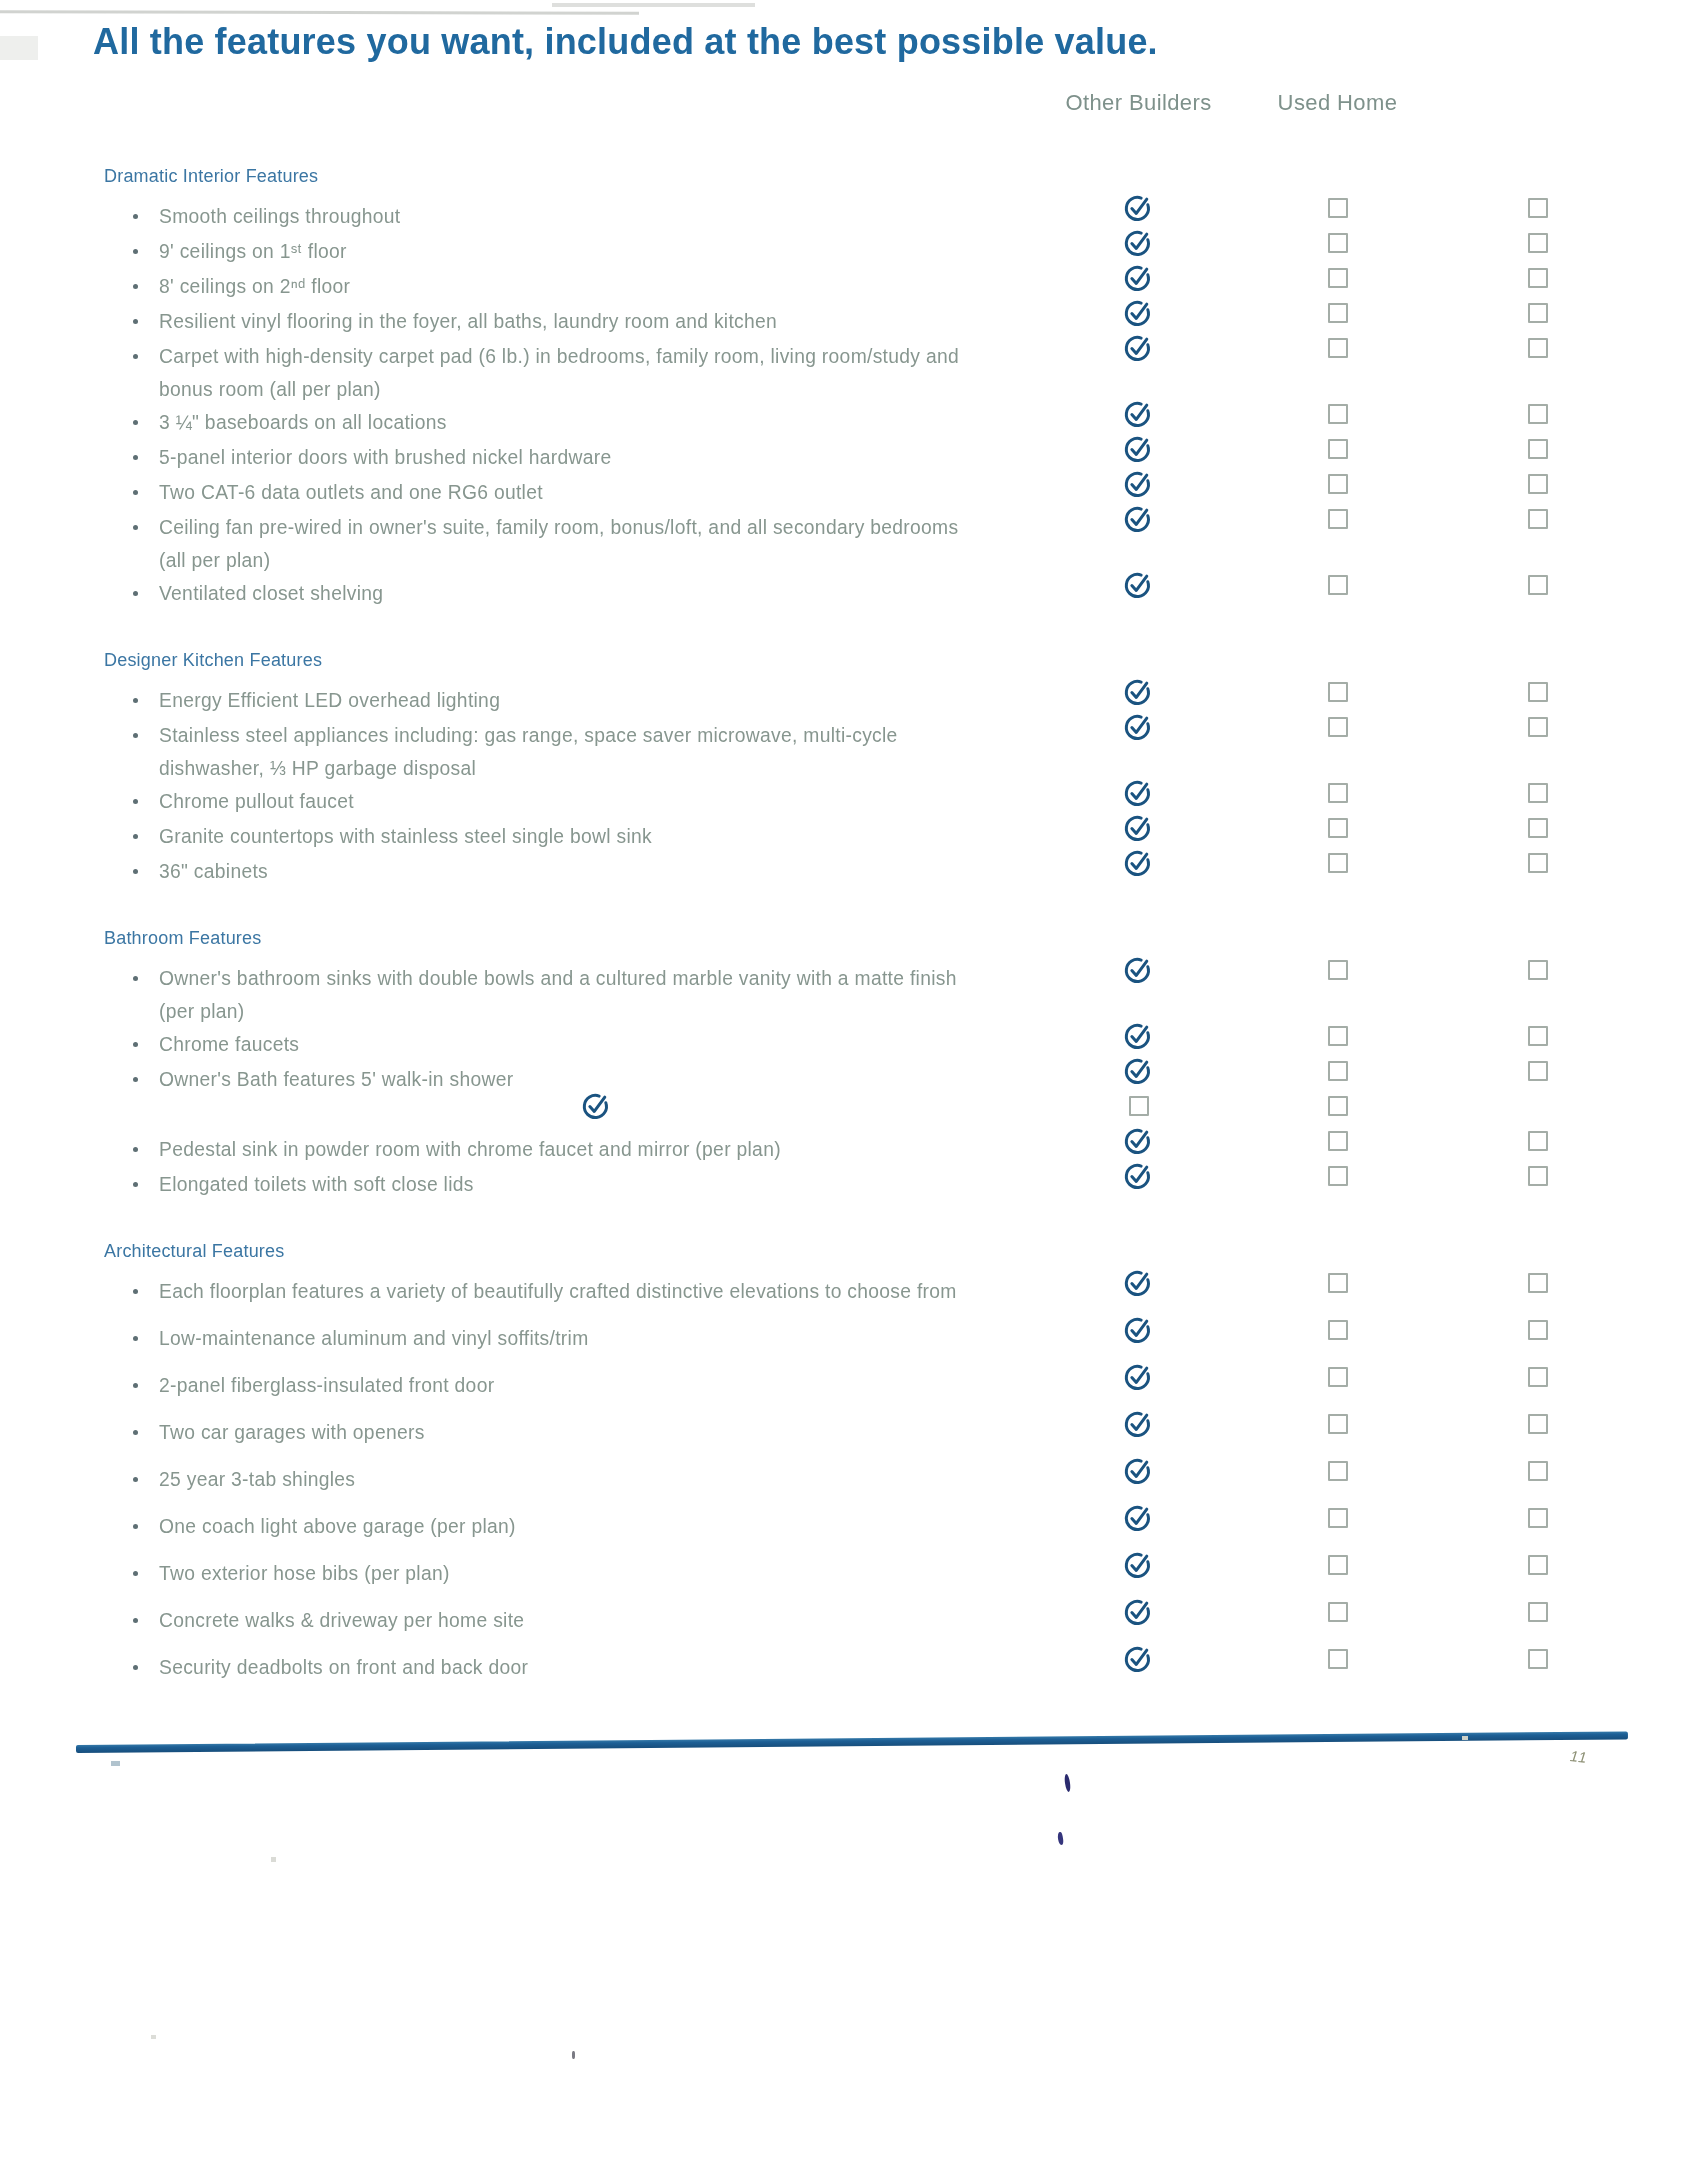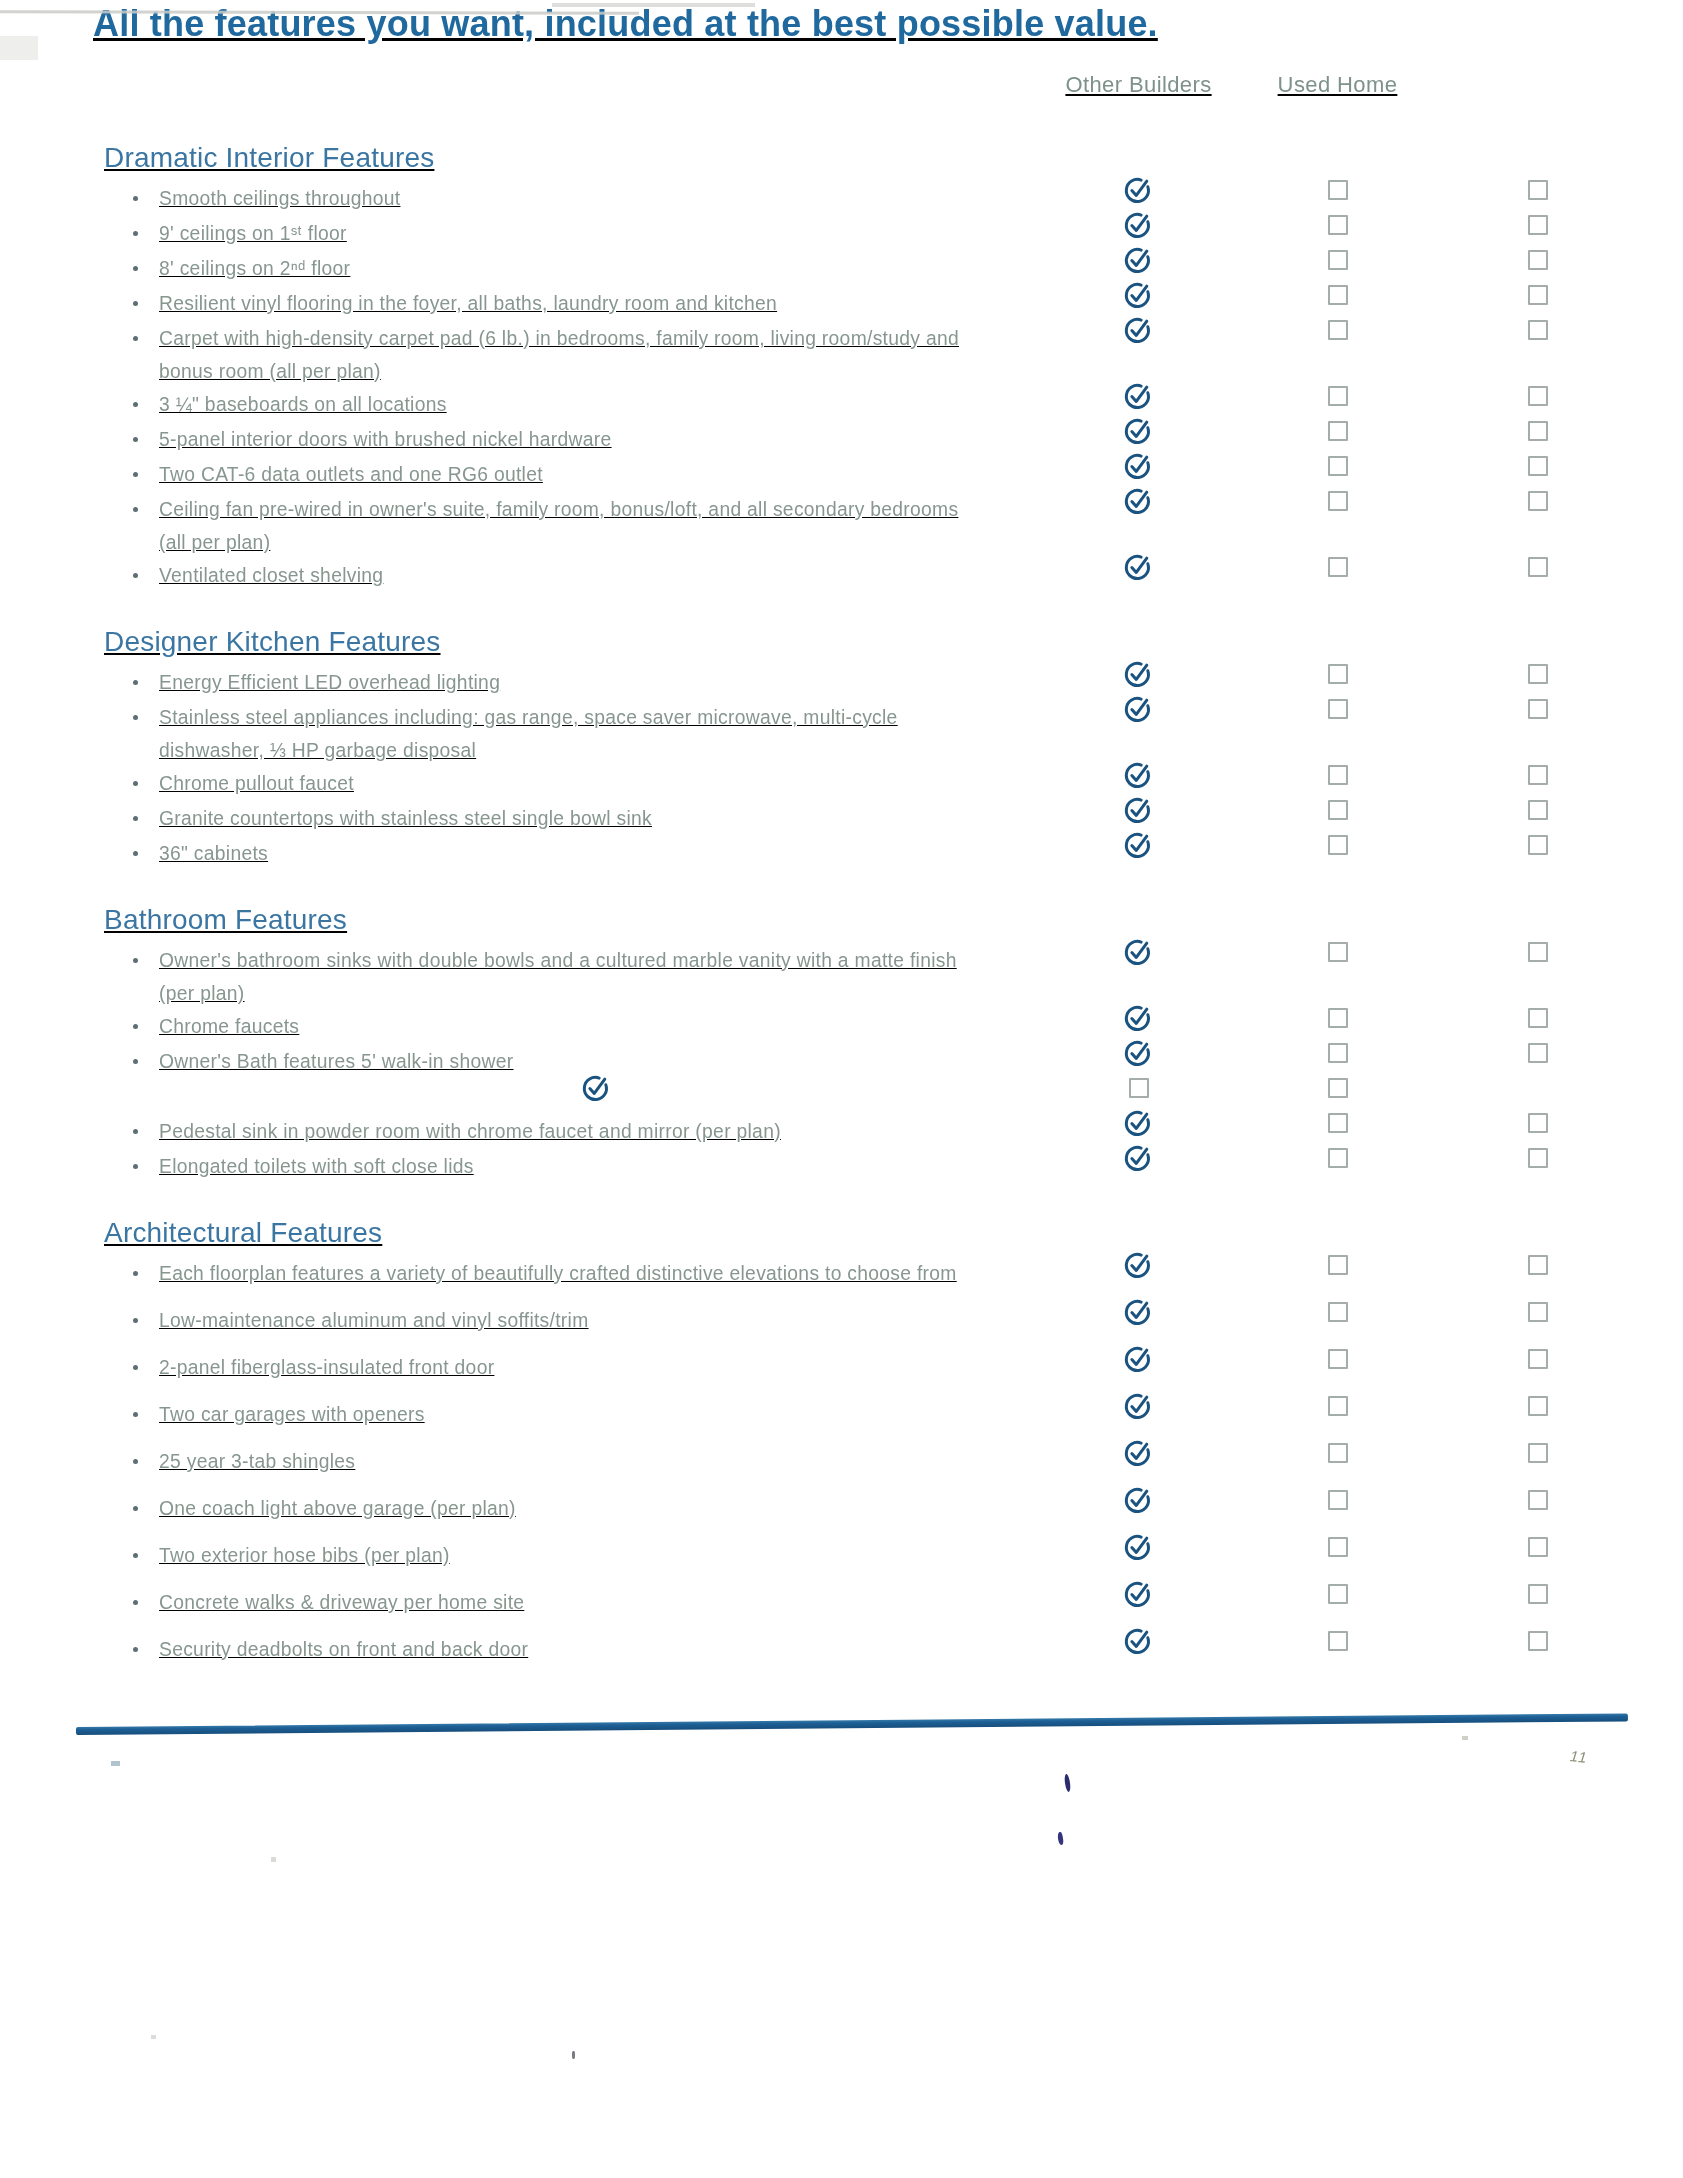--- a/index.html
+++ b/index.html
@@ -1,21 +1,21 @@
 <!DOCTYPE html>
 <html><head>
 <meta charset="utf-8">
 <style>
   html,body{margin:0;padding:0;}
   body{
     width:1683px;height:2178px;background:#ffffff;overflow:hidden;position:relative;
     font-family:"Liberation Sans","DejaVu Sans",sans-serif;
     -webkit-font-smoothing:antialiased;
   }
-  .page{position:relative;width:1683px;height:1650px;box-sizing:border-box;padding:2px 0 0 93px;text-decoration:underline;}
+  .page{position:relative;width:1683px;height:1650px;box-sizing:border-box;padding:20px 0 0 93px;}
 
   
   h1.title{
     margin:0 0 36px 0;font-size:36px;line-height:44px;font-weight:700;
     color:#20699f;letter-spacing:0.2px;
   }
   .grid-row{
     display:grid;grid-template-columns:1006px 79px 319px 81px;align-items:start;
   }
   .subtitle{
@@ -23,21 +23,21 @@
   }
   .colhead{
     font-size:22px;line-height:26px;color:#7e918b;letter-spacing:0.4px;
     justify-self:center;white-space:nowrap;transform:translateY(-10px);
   }
   .headrow{margin-bottom:36px;}
 
   
   .section{margin-bottom:34px;}
   .sec-heading{
-    margin:0 1px 10px 11px;font-size:28px;line-height:28px;font-weight:400;
+    margin:0 1px 10px 11px;font-size:18px;line-height:28px;font-weight:400;
     color:#3b76a3;letter-spacing:0.2px;
   }
   .row{min-height:35px;}
   #sections section:nth-child(4) .row{min-height:37px;margin-top:10px;}
   .feature-cell{position:relative;padding-left:66px;}
   .feature-text{
     display:block;font-size:19.3px;line-height:33px;color:#87968f;
     letter-spacing:0.3px;white-space:pre-line;
   }
   .bullet{

